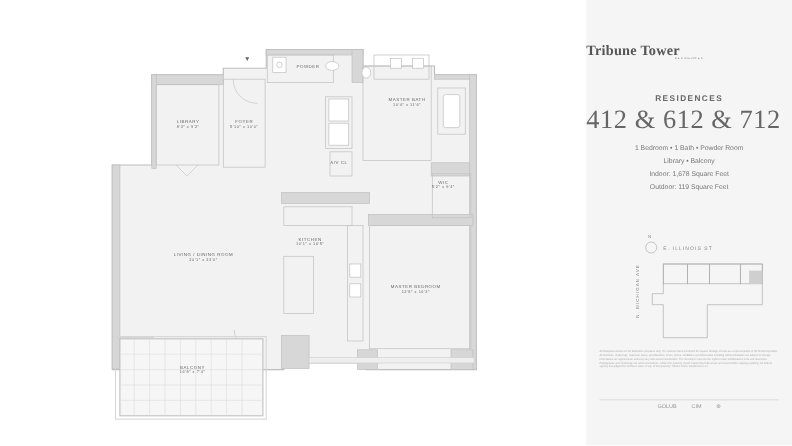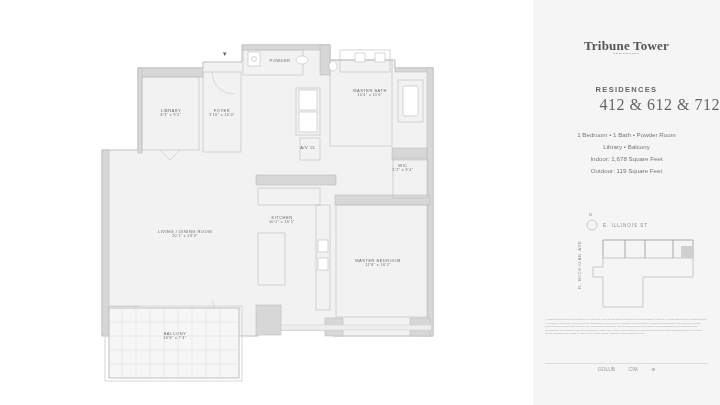--- a/index.html
+++ b/index.html
@@ -1,24 +1,24 @@
 <!DOCTYPE html>
 <html><head>
 <meta charset="utf-8">
 <style>
   html,body{margin:0;padding:0;}
   body{width:720px;height:405px;background:#ffffff;position:relative;overflow:hidden;font-family:"Liberation Sans",sans-serif;color:#777;}
   .plan{position:absolute;left:0;top:0;width:533px;height:405px;}
   .panel{position:absolute;left:533px;top:0;width:187px;height:405px;background:#f5f5f5;}
   .lbl{position:absolute;text-align:center;font-size:4px;letter-spacing:0.5px;color:#666;line-height:5px;}
   .lbl .dim{display:block;font-size:3.5px;}
-  .brand{position:absolute;left:0;width:187px;top:38px;text-align:center;font-family:"Liberation Serif",serif;font-weight:bold;font-size:13px;color:#555;letter-spacing:0.2px;}
+  .brand{position:absolute;left:0;width:187px;top:38px;font-family:"Liberation Serif",serif;font-weight:bold;font-size:13px;color:#555;letter-spacing:0.2px;}
   .brand-sub{position:absolute;left:0;width:187px;top:52px;text-align:center;font-size:2.5px;letter-spacing:1px;color:#777;}
   .res{position:absolute;left:0;width:187px;top:85px;text-align:center;font-size:7.5px;letter-spacing:1.3px;color:#666;font-weight:bold;}
-  .units{position:absolute;left:0;width:187px;top:96px;text-align:right;font-family:"Liberation Serif",serif;font-size:16px;color:#666;letter-spacing:0.5px;}
+  .units{position:absolute;left:0;width:187px;top:96px;text-align:left;font-family:"Liberation Serif",serif;font-size:24px;color:#666;letter-spacing:0.5px;}
   .feat{position:absolute;left:0;width:187px;text-align:center;font-size:6.2px;color:#777;}
   .disc{position:absolute;left:12px;top:318px;width:163px;font-size:2.4px;line-height:3.5px;color:#aaa;}
   .rule{position:absolute;left:12px;top:363px;width:163px;height:1px;background:#ddd;}
   .footlogos{position:absolute;left:0;width:187px;top:366px;text-align:center;font-size:5px;color:#999;}
   .footlogos span{margin:0 6px;}
 </style>
 </head>
 <body>
 
 <div class="plan">

